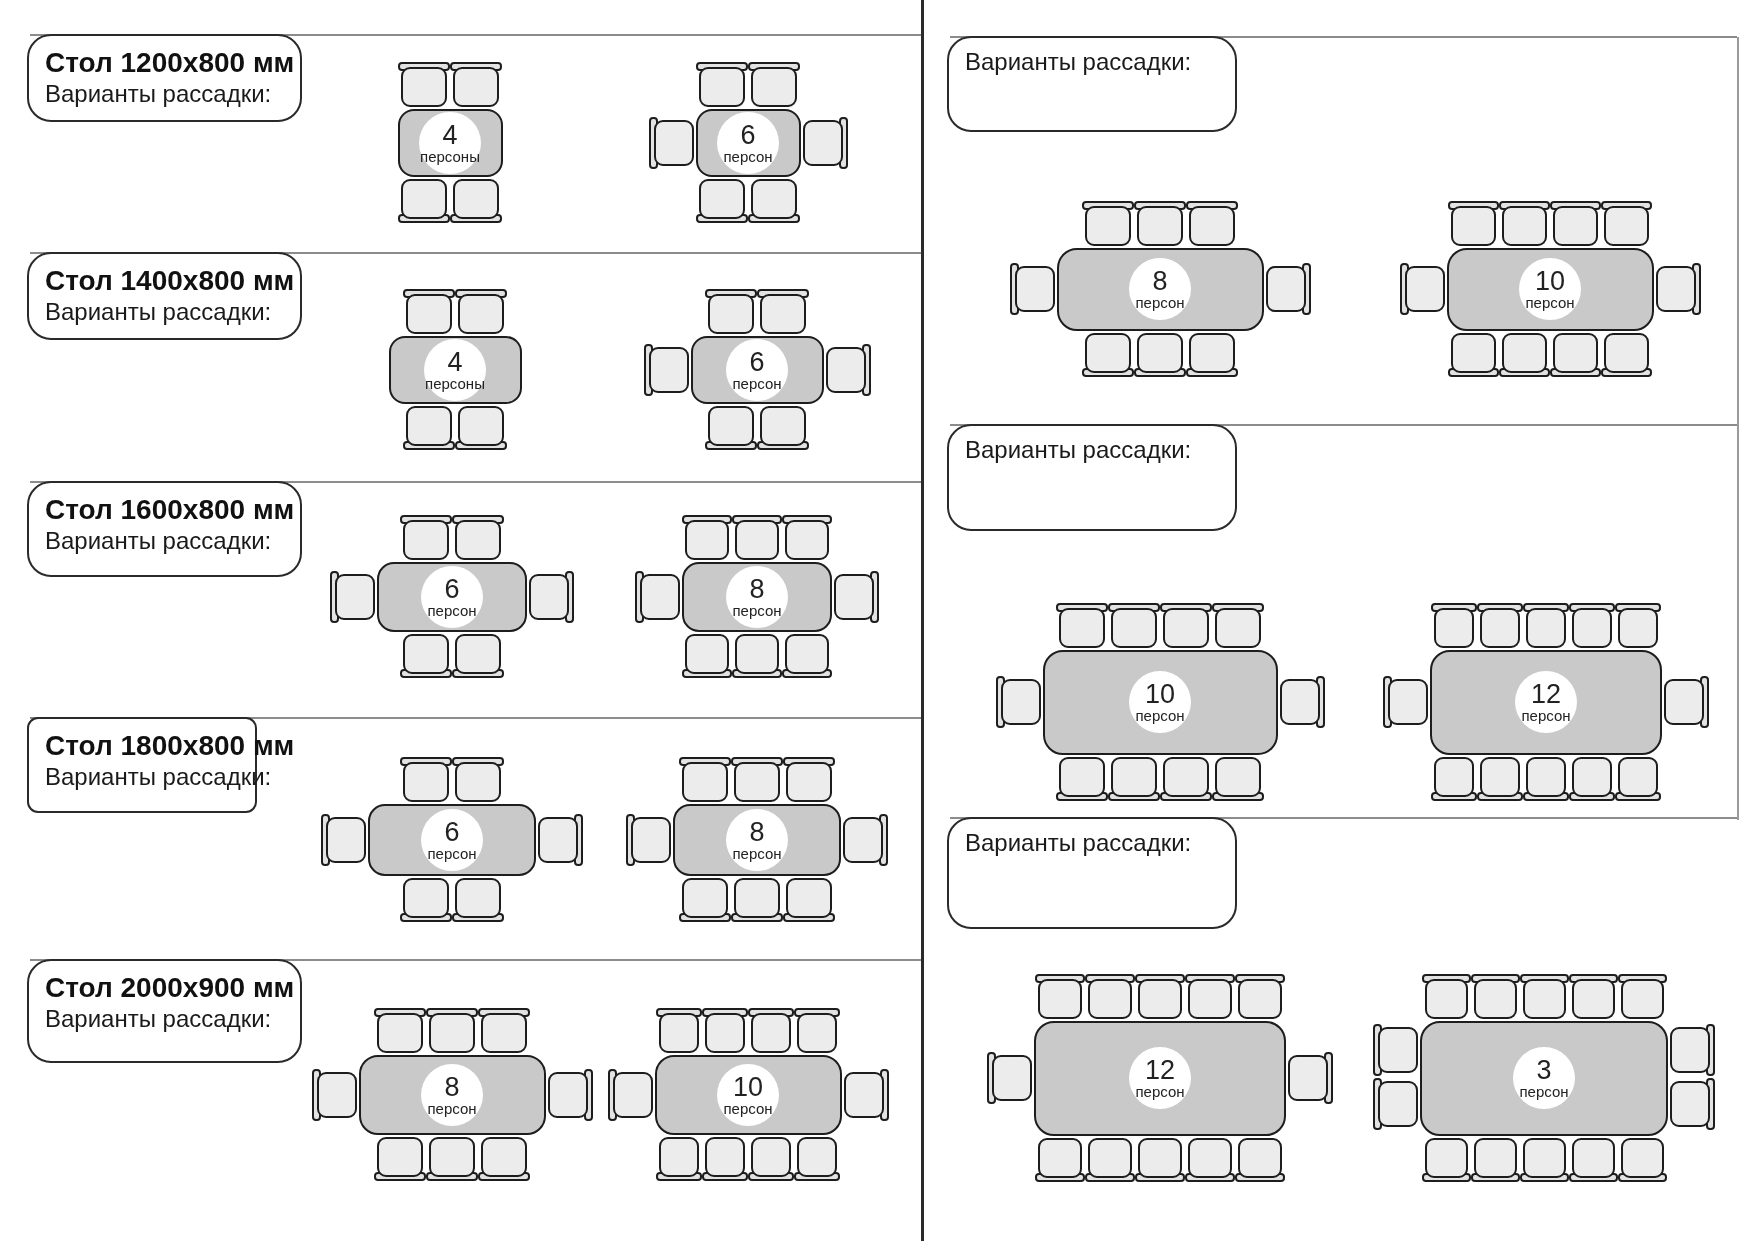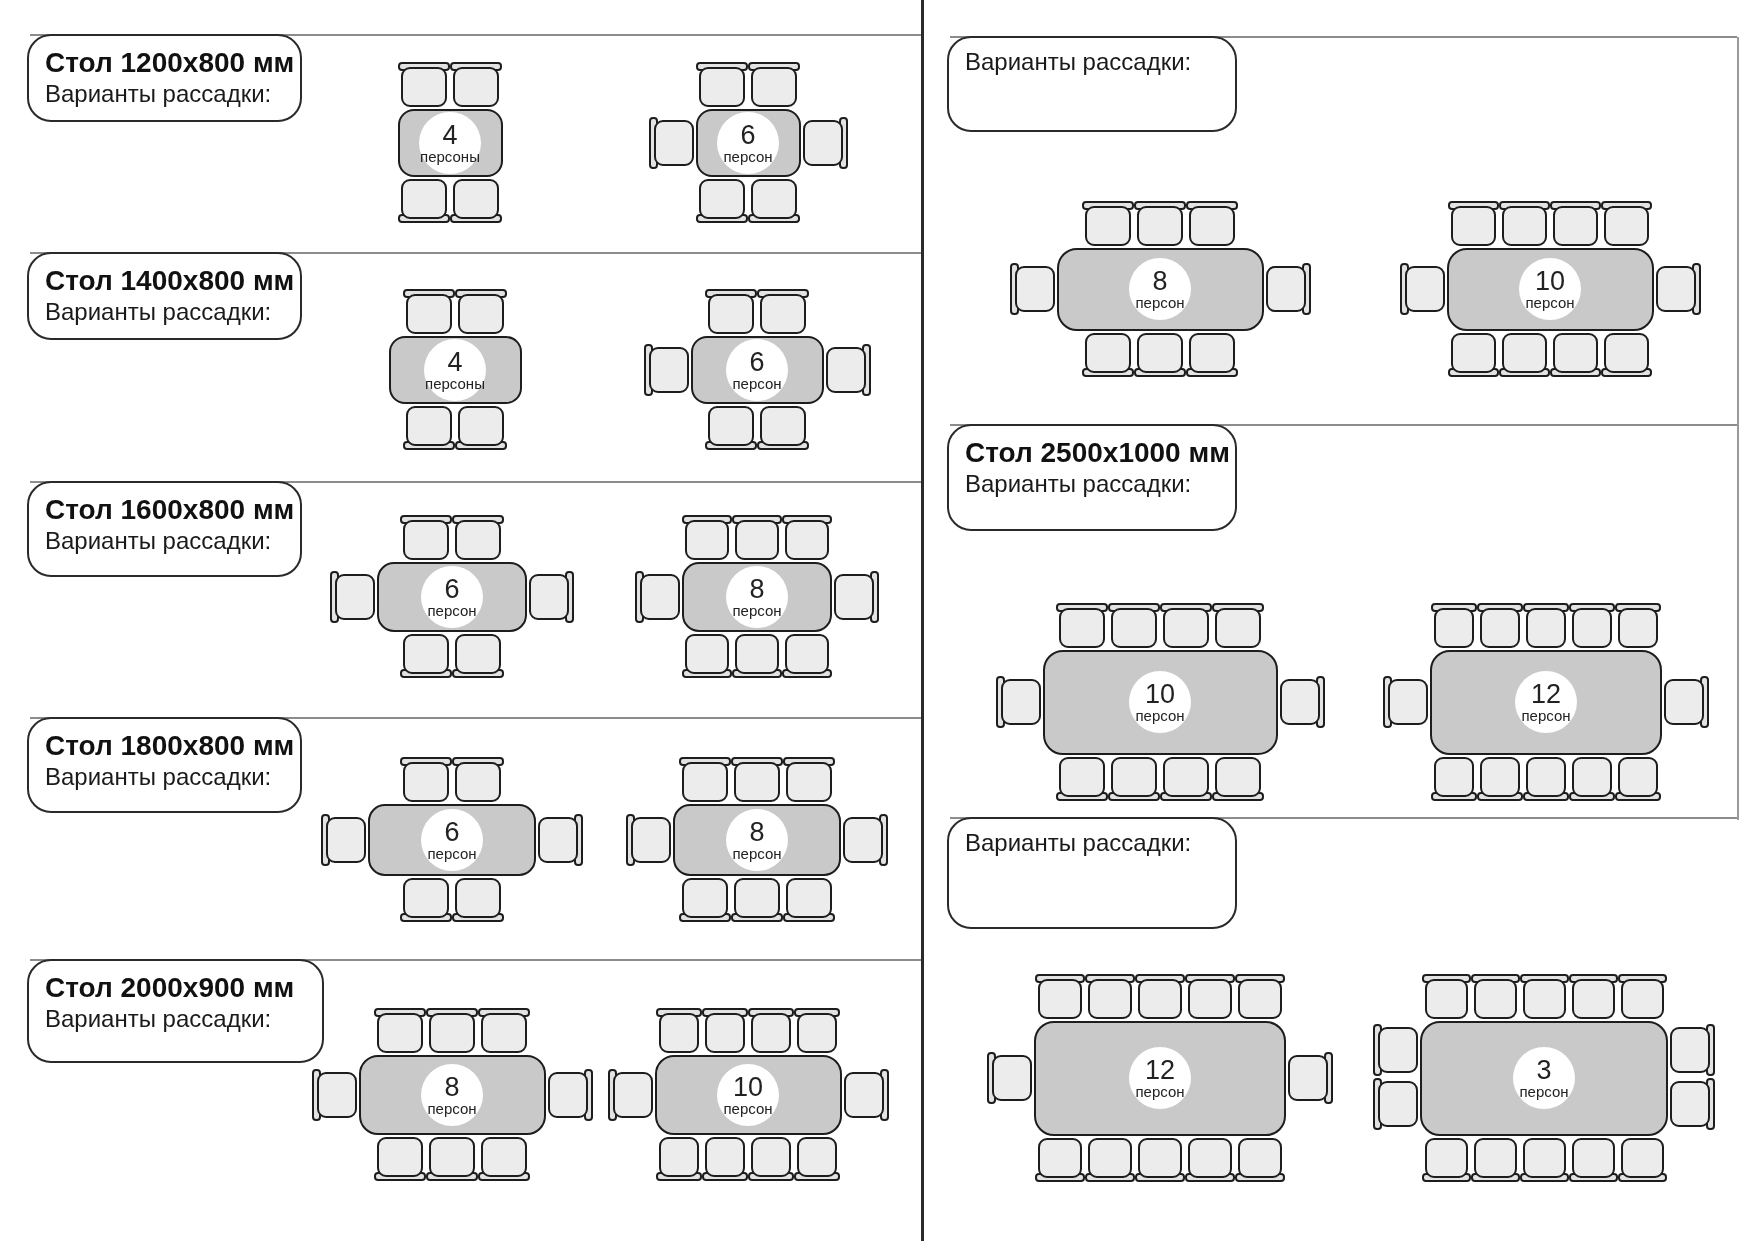--- a/index.html
+++ b/index.html
@@ -130,21 +130,21 @@
     <div class="back" style="left: 635px; top: 571px; width: 9px; height: 52px; background: rgb(227, 227, 227); border-color: rgb(29, 29, 29);"></div>
     <div class="seat" style="left: 640px; top: 574px; width: 40px; height: 46px; background: rgb(236, 236, 236); border-color: rgb(29, 29, 29);"></div>
     <div class="back" style="left: 870px; top: 571px; width: 9px; height: 52px; background: rgb(227, 227, 227); border-color: rgb(29, 29, 29);"></div>
     <div class="seat" style="left: 834px; top: 574px; width: 40px; height: 46px; background: rgb(236, 236, 236); border-color: rgb(29, 29, 29);"></div>
     <div class="tbl" style="left: 682px; top: 562px; width: 150px; height: 70px; background: rgb(201, 201, 201); border-radius: 17px;"></div>
     <div class="circle" style="left: 726px; top: 566px; width: 62px; height: 62px; background: rgb(255, 255, 255);">
       <div class="pnum">8</div>
       <div class="pword">персон</div>
     </div>
     <div class="sep" style="left: 30px; top: 717px; width: 891px; background: rgb(140, 140, 140);"></div>
-    <div class="label-box" style="left: 27px; top: 717px; width: 275px; height: 96px; border-color: rgb(42, 42, 42);">
+    <div class="label-box" style="left: 27px; top: 717px; width: 230px; height: 96px; border-color: rgb(42, 42, 42); border-radius: 11px;">
       <div class="label-title">Стол 1800x800 мм</div>
       <div class="label-sub">Варианты рассадки:</div>
     </div>
     <div class="back" style="left: 400px; top: 757px; width: 52px; height: 9px; background: rgb(227, 227, 227); border-color: rgb(29, 29, 29);"></div>
     <div class="seat" style="left: 403px; top: 762px; width: 46px; height: 40px; background: rgb(236, 236, 236); border-color: rgb(29, 29, 29);"></div>
     <div class="back" style="left: 452px; top: 757px; width: 52px; height: 9px; background: rgb(227, 227, 227); border-color: rgb(29, 29, 29);"></div>
     <div class="seat" style="left: 455px; top: 762px; width: 46px; height: 40px; background: rgb(236, 236, 236); border-color: rgb(29, 29, 29);"></div>
     <div class="back" style="left: 400px; top: 913px; width: 52px; height: 9px; background: rgb(227, 227, 227); border-color: rgb(29, 29, 29);"></div>
     <div class="seat" style="left: 403px; top: 878px; width: 46px; height: 40px; background: rgb(236, 236, 236); border-color: rgb(29, 29, 29);"></div>
     <div class="back" style="left: 452px; top: 913px; width: 52px; height: 9px; background: rgb(227, 227, 227); border-color: rgb(29, 29, 29);"></div>
@@ -173,21 +173,21 @@
     <div class="back" style="left: 626px; top: 814px; width: 9px; height: 52px; background: rgb(227, 227, 227); border-color: rgb(29, 29, 29);"></div>
     <div class="seat" style="left: 631px; top: 817px; width: 40px; height: 46px; background: rgb(236, 236, 236); border-color: rgb(29, 29, 29);"></div>
     <div class="back" style="left: 879px; top: 814px; width: 9px; height: 52px; background: rgb(227, 227, 227); border-color: rgb(29, 29, 29);"></div>
     <div class="seat" style="left: 843px; top: 817px; width: 40px; height: 46px; background: rgb(236, 236, 236); border-color: rgb(29, 29, 29);"></div>
     <div class="tbl" style="left: 673px; top: 804px; width: 168px; height: 72px; background: rgb(201, 201, 201); border-radius: 17px;"></div>
     <div class="circle" style="left: 726px; top: 809px; width: 62px; height: 62px; background: rgb(255, 255, 255);">
       <div class="pnum">8</div>
       <div class="pword">персон</div>
     </div>
     <div class="sep" style="left: 30px; top: 959px; width: 891px; background: rgb(140, 140, 140);"></div>
-    <div class="label-box" style="left: 27px; top: 959px; width: 297px; height: 104px; border-color: rgb(42, 42, 42);">
+    <div class="label-box" style="left: 27px; top: 959px; width: 275px; height: 104px; border-color: rgb(42, 42, 42);">
       <div class="label-title">Стол 2000x900 мм</div>
       <div class="label-sub">Варианты рассадки:</div>
     </div>
     <div class="back" style="left: 374px; top: 1008px; width: 52px; height: 9px; background: rgb(227, 227, 227); border-color: rgb(29, 29, 29);"></div>
     <div class="seat" style="left: 377px; top: 1013px; width: 46px; height: 40px; background: rgb(236, 236, 236); border-color: rgb(29, 29, 29);"></div>
     <div class="back" style="left: 426px; top: 1008px; width: 52px; height: 9px; background: rgb(227, 227, 227); border-color: rgb(29, 29, 29);"></div>
     <div class="seat" style="left: 429px; top: 1013px; width: 46px; height: 40px; background: rgb(236, 236, 236); border-color: rgb(29, 29, 29);"></div>
     <div class="back" style="left: 478px; top: 1008px; width: 52px; height: 9px; background: rgb(227, 227, 227); border-color: rgb(29, 29, 29);"></div>
     <div class="seat" style="left: 481px; top: 1013px; width: 46px; height: 40px; background: rgb(236, 236, 236); border-color: rgb(29, 29, 29);"></div>
     <div class="back" style="left: 374px; top: 1172px; width: 52px; height: 9px; background: rgb(227, 227, 227); border-color: rgb(29, 29, 29);"></div>
@@ -275,21 +275,20 @@
     <div class="seat" style="left: 1404.5px; top: 266px; width: 40px; height: 46px; background: rgb(236, 236, 236); border-color: rgb(29, 29, 29);"></div>
     <div class="back" style="left: 1691.5px; top: 263px; width: 9px; height: 52px; background: rgb(227, 227, 227); border-color: rgb(29, 29, 29);"></div>
     <div class="seat" style="left: 1655.5px; top: 266px; width: 40px; height: 46px; background: rgb(236, 236, 236); border-color: rgb(29, 29, 29);"></div>
     <div class="tbl" style="left: 1446.5px; top: 247.5px; width: 207px; height: 83px; background: rgb(201, 201, 201); border-radius: 20px;"></div>
     <div class="circle" style="left: 1519px; top: 258px; width: 62px; height: 62px; background: rgb(255, 255, 255);">
       <div class="pnum">10</div>
       <div class="pword">персон</div>
     </div>
     <div class="sep" style="left: 950px; top: 424px; width: 787px; background: rgb(140, 140, 140);"></div>
     <div class="label-box" style="left: 947px; top: 424px; width: 290px; height: 107px; border-color: rgb(42, 42, 42);">
-      <div class="label-title">Стол 2500x1000 мм</div>
       <div class="label-sub">Варианты рассадки:</div>
     </div>
     <div class="back" style="left: 1056px; top: 602.5px; width: 52px; height: 9px; background: rgb(227, 227, 227); border-color: rgb(29, 29, 29);"></div>
     <div class="seat" style="left: 1059px; top: 607.5px; width: 46px; height: 40px; background: rgb(236, 236, 236); border-color: rgb(29, 29, 29);"></div>
     <div class="back" style="left: 1108px; top: 602.5px; width: 52px; height: 9px; background: rgb(227, 227, 227); border-color: rgb(29, 29, 29);"></div>
     <div class="seat" style="left: 1111px; top: 607.5px; width: 46px; height: 40px; background: rgb(236, 236, 236); border-color: rgb(29, 29, 29);"></div>
     <div class="back" style="left: 1160px; top: 602.5px; width: 52px; height: 9px; background: rgb(227, 227, 227); border-color: rgb(29, 29, 29);"></div>
     <div class="seat" style="left: 1163px; top: 607.5px; width: 46px; height: 40px; background: rgb(236, 236, 236); border-color: rgb(29, 29, 29);"></div>
     <div class="back" style="left: 1212px; top: 602.5px; width: 52px; height: 9px; background: rgb(227, 227, 227); border-color: rgb(29, 29, 29);"></div>
     <div class="seat" style="left: 1215px; top: 607.5px; width: 46px; height: 40px; background: rgb(236, 236, 236); border-color: rgb(29, 29, 29);"></div>

